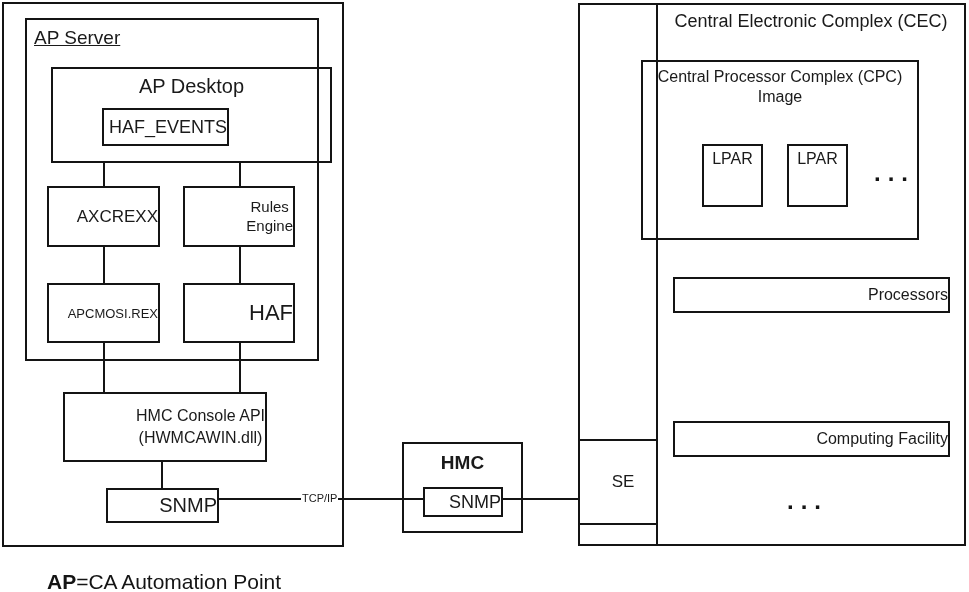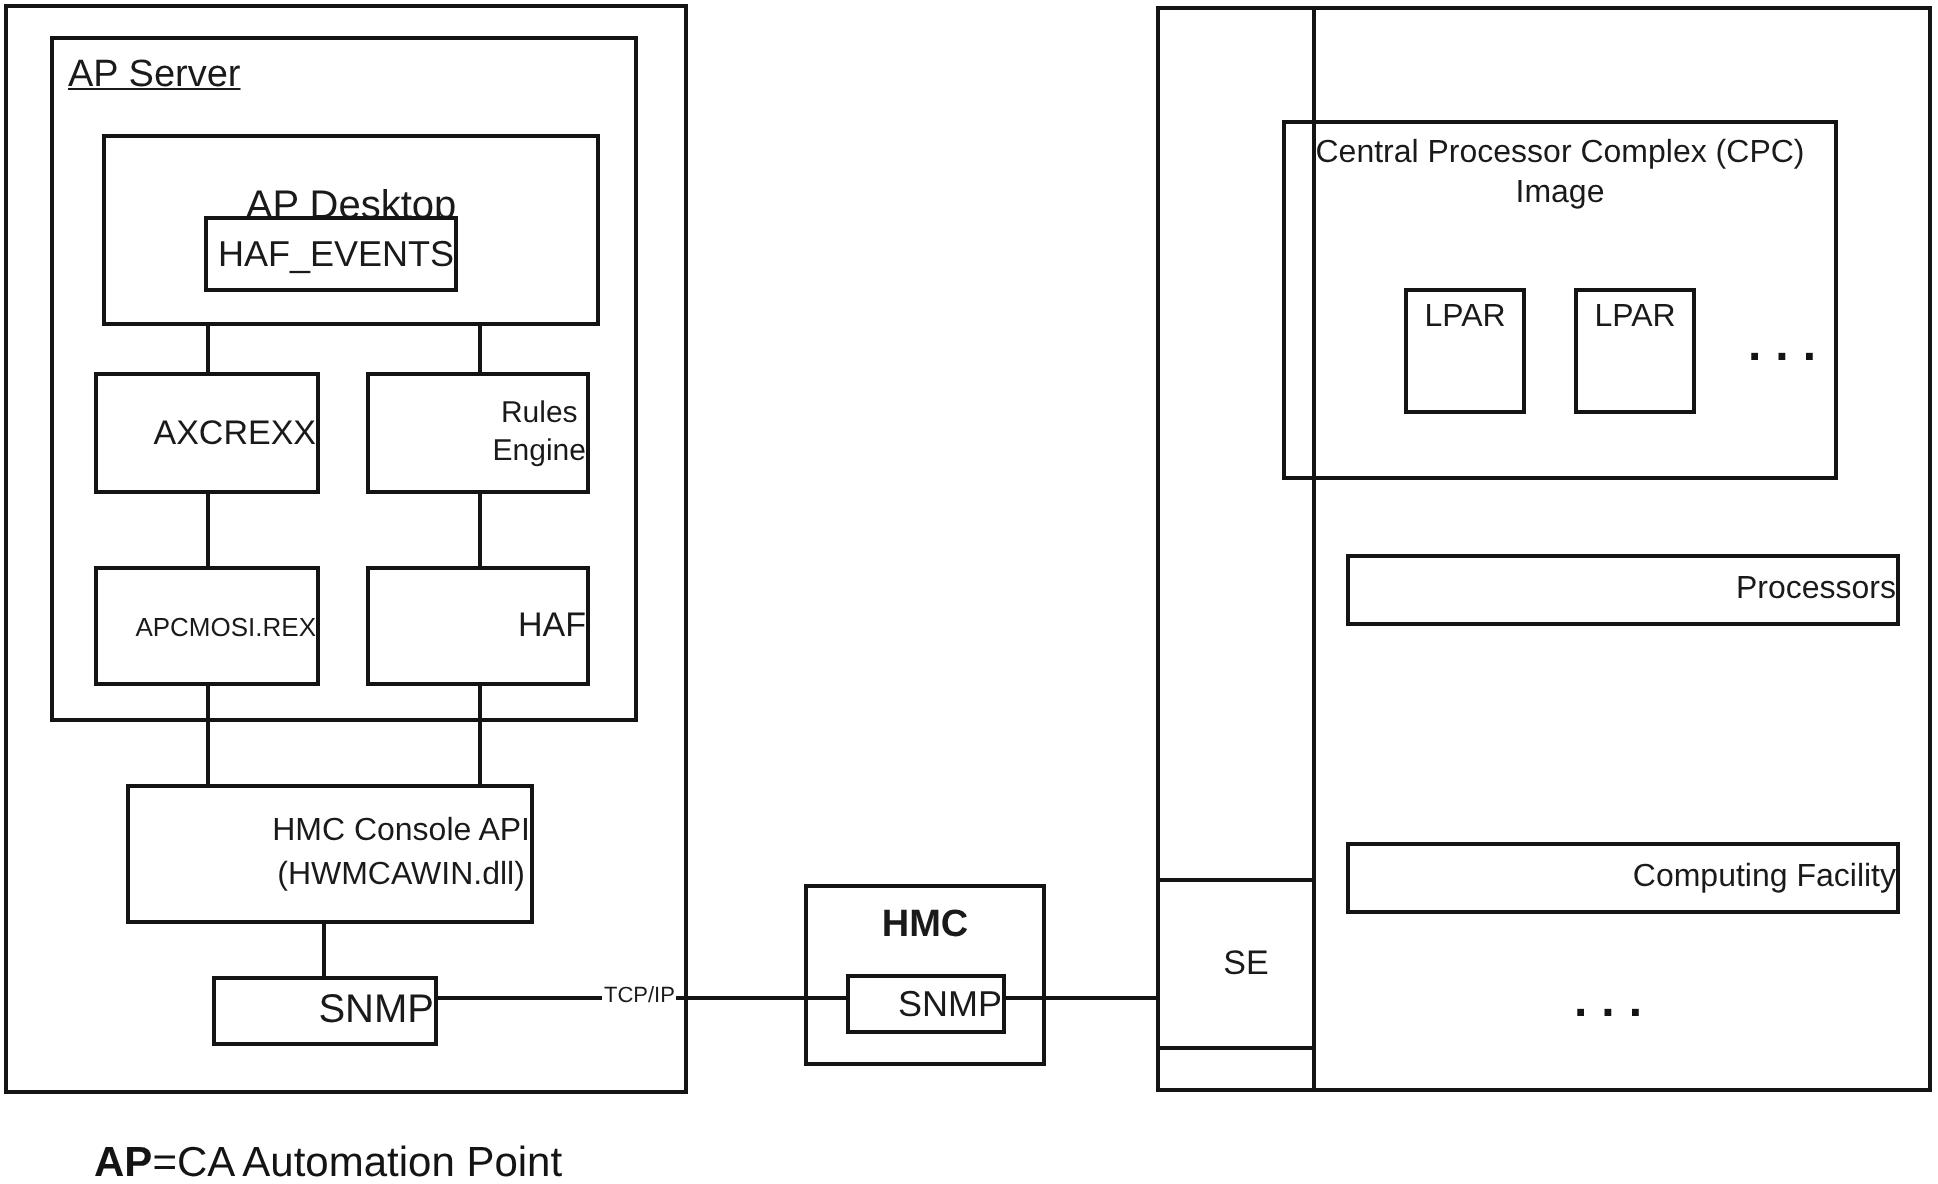--- a/index.html
+++ b/index.html
@@ -62,27 +62,28 @@
 <body>
 
 <div class="stage">
 
   <div class="box" style="left:2px; top:2px; width:342px; height:545px;"></div>
 
   <div class="box tl" style="left:25px; top:18px; width:294px; height:343px; padding:6px 0 0 7px; font-size:19px;">
     <span class="lbl">AP Server</span>
   </div>
 
-  <div class="box tc" style="left:51px; top:67px; width:249px; height:96px; padding-top:22px; font-size:20px;">
+  <div class="box tc" style="left:51px; top:67px; width:281px; height:96px; padding-top:5px; font-size:20px;">
     <span class="lbl">AP Desktop</span>
   </div>
 
   <div class="box" style="left:578px; top:3px; width:388px; height:543px;"></div>
   <div class="line" style="left:656px; top:3px; width:2px; height:543px;"></div>
 
+  <div class="abs-lbl" style="left:656px; top:11px; width:310px; text-align:center; font-size:18px;">Central Electronic Complex (CEC)</div>
 
   <div class="box tc" style="left:641px; top:60px; width:278px; height:180px; padding-top:5px; font-size:16px;">
     <span class="lbl">Central Processor Complex (CPC)
 Image</span>
   </div>
 
   <div class="abs-lbl" style="left:578px; top:439px; width:78px; height:86px; border-top:2px solid #141414; border-bottom:2px solid #141414; box-sizing:border-box; display:flex; align-items:center; justify-content:center; font-size:17px;padding-left:12px;">
     <span>SE</span>
   </div>
 
@@ -105,21 +106,21 @@
 
   <div class="box cc white" style="left:183px; top:186px; width:112px; height:61px; font-size:15px;">
     <span class="lbl">Rules
 Engine</span>
   </div>
 
   <div class="box cc white" style="left:47px; top:283px; width:113px; height:60px; font-size:13px;">
     <span>APCMOSI.REX</span>
   </div>
 
-  <div class="box cc white" style="left:183px; top:283px; width:112px; height:60px; font-size:17px;">
+  <div class="box cc white" style="left:183px; top:283px; width:112px; height:60px; font-size:22px;">
     <span>HAF</span>
   </div>
 
   <div class="box cc white" style="left:63px; top:392px; width:204px; height:70px; font-size:16px;">
     <span class="lbl" style="line-height:1.35;">HMC Console API
 (HWMCAWIN.dll)</span>
   </div>
 
   <div class="box cc white" style="left:106px; top:488px; width:113px; height:35px; font-size:20px;">
     <span>SNMP</span>

